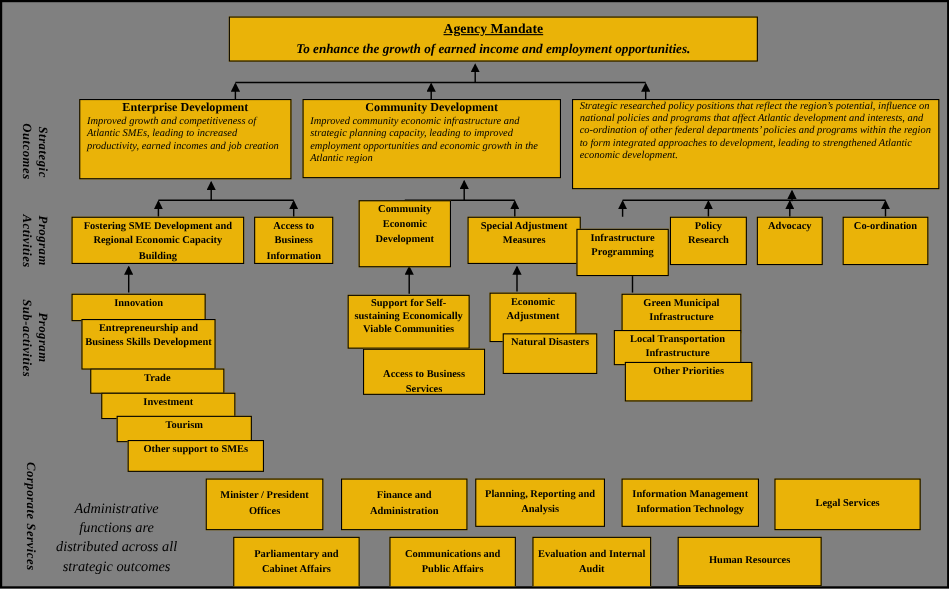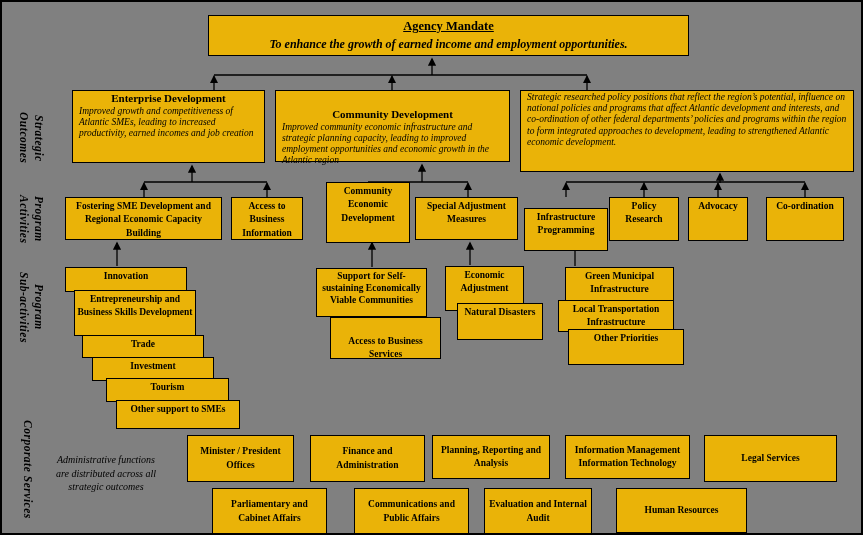--- a/index.html
+++ b/index.html
@@ -16,21 +16,21 @@
   .vcenter{display:flex;flex-direction:column;justify-content:center;padding-top:0;}
   .outcome .title{font-weight:bold;font-size:11px;text-align:center;line-height:1.25;}
   .outcome .body{font-weight:normal;font-style:italic;font-size:9.5px;line-height:1.18;text-align:left;padding:0 4px;}
   .mandate .title{font-weight:bold;font-size:12.5px;text-decoration:underline;}
   .mandate .body{font-style:italic;font-size:12px;}
   .side-label{
     position:absolute;writing-mode:vertical-rl;font-weight:bold;font-style:italic;
     font-size:11.5px;line-height:1.3;text-align:center;letter-spacing:.5px;
   }
   .note{
-    position:absolute;font-style:italic;font-size:10px;line-height:1.35;text-align:center;
+    position:absolute;font-style:italic;font-size:13px;line-height:1.35;text-align:center;
   }
   svg.wires{position:absolute;left:0;top:0;pointer-events:none;}
   svg.wires line{stroke:#000;stroke-width:1.3;}
 </style>
 </head>
 <body>
 
 <div id="canvas">
 
   <svg class="wires" width="863" height="535" viewBox="0 0 863 535">
@@ -87,32 +87,32 @@
 
   <div class="box vcenter mandate" style="left:206px;top:13px;width:481px;height:41px;">
     <div class="title">Agency Mandate</div>
     <div class="body">To enhance the growth of earned income and employment opportunities.</div>
   </div>
 
   <div class="box outcome" style="left:70px;top:88px;width:193px;height:73px;padding-top:1px;">
     <div class="title">Enterprise Development</div>
     <div class="body">Improved growth and competitiveness of Atlantic SMEs, leading to increased productivity, earned incomes and job creation</div>
   </div>
-  <div class="box outcome" style="left:273px;top:88px;width:235px;height:72px;padding-top:17px;">
+  <div class="box outcome" style="left:273px;top:88px;width:235px;height:72px;padding-top:1px;">
     <div class="title">Community Development</div>
     <div class="body">Improved community economic infrastructure and strategic planning capacity, leading to improved employment opportunities and economic growth in the Atlantic region</div>
   </div>
   <div class="box outcome" style="left:518px;top:88px;width:334px;height:82px;padding-top:1px;">
     <div class="body">Strategic researched policy positions that reflect the region’s potential, influence on national policies and programs that affect Atlantic development and interests, and co-ordination of other federal departments’ policies and programs within the region to form integrated approaches to development, leading to strengthened Atlantic economic development.</div>
   </div>
 
   <div class="box" style="left:63px;top:195px;width:157px;height:43px;">Fostering SME Development and Regional Economic Capacity Building</div>
   <div class="box" style="left:229px;top:195px;width:72px;height:43px;">Access to Business Information</div>
   <div class="box" style="left:324px;top:180px;width:84px;height:61px;">Community Economic Development</div>
-  <div class="box" style="left:413px;top:195px;width:103px;height:43px;">Special Adjustment Measures</div>
+  <div class="box" style="left:423px;top:195px;width:103px;height:43px;">Special Adjustment Measures</div>
   <div class="box" style="left:522px;top:195px;width:84px;height:43px;margin-top:11px;">Infrastructure Programming</div>
   <div class="box" style="left:607px;top:195px;width:70px;height:44px;">Policy Research</div>
   <div class="box" style="left:686px;top:195px;width:60px;height:44px;">Advocacy</div>
   <div class="box" style="left:764px;top:195px;width:78px;height:44px;">Co-ordination</div>
 
   <div class="box" style="left:63px;top:265px;width:122px;height:25px;">Innovation</div>
   <div class="box" style="left:72px;top:288px;width:122px;height:46px;">Entrepreneurship and Business Skills Development</div>
   <div class="box" style="left:80px;top:333px;width:122px;height:23px;">Trade</div>
   <div class="box" style="left:90px;top:355px;width:122px;height:24px;">Investment</div>
   <div class="box" style="left:104px;top:376px;width:123px;height:24px;">Tourism</div>

